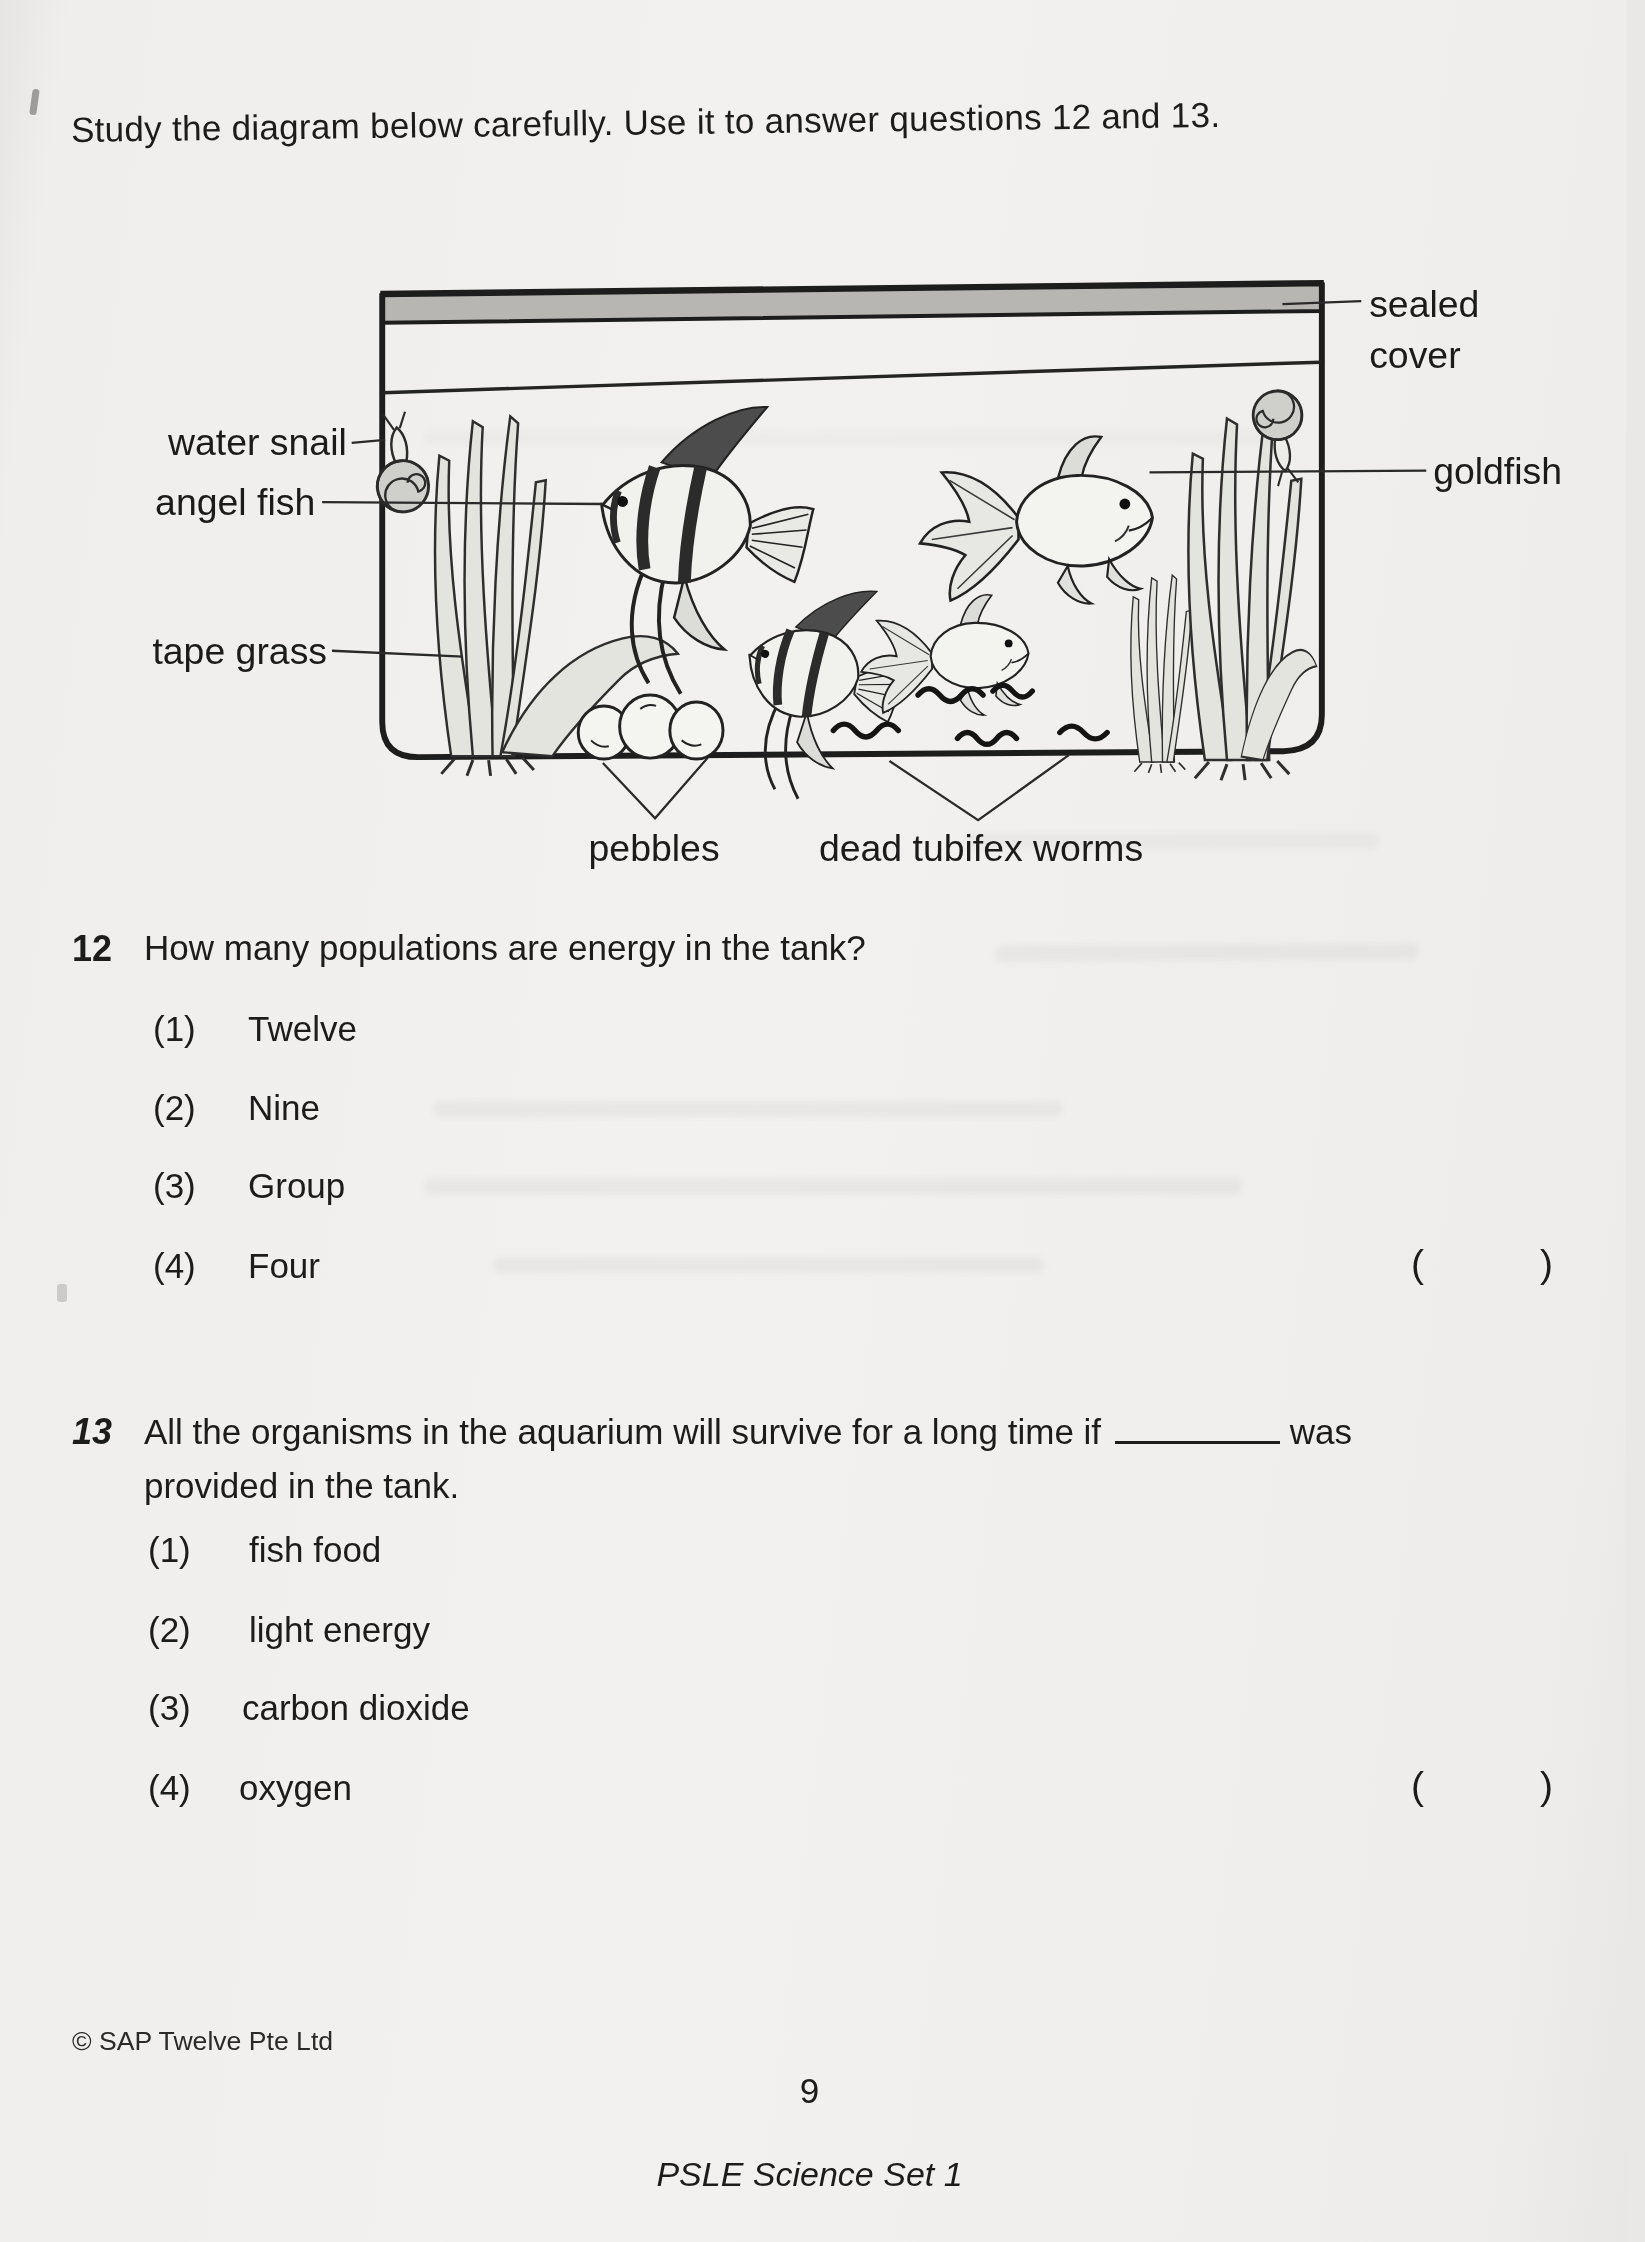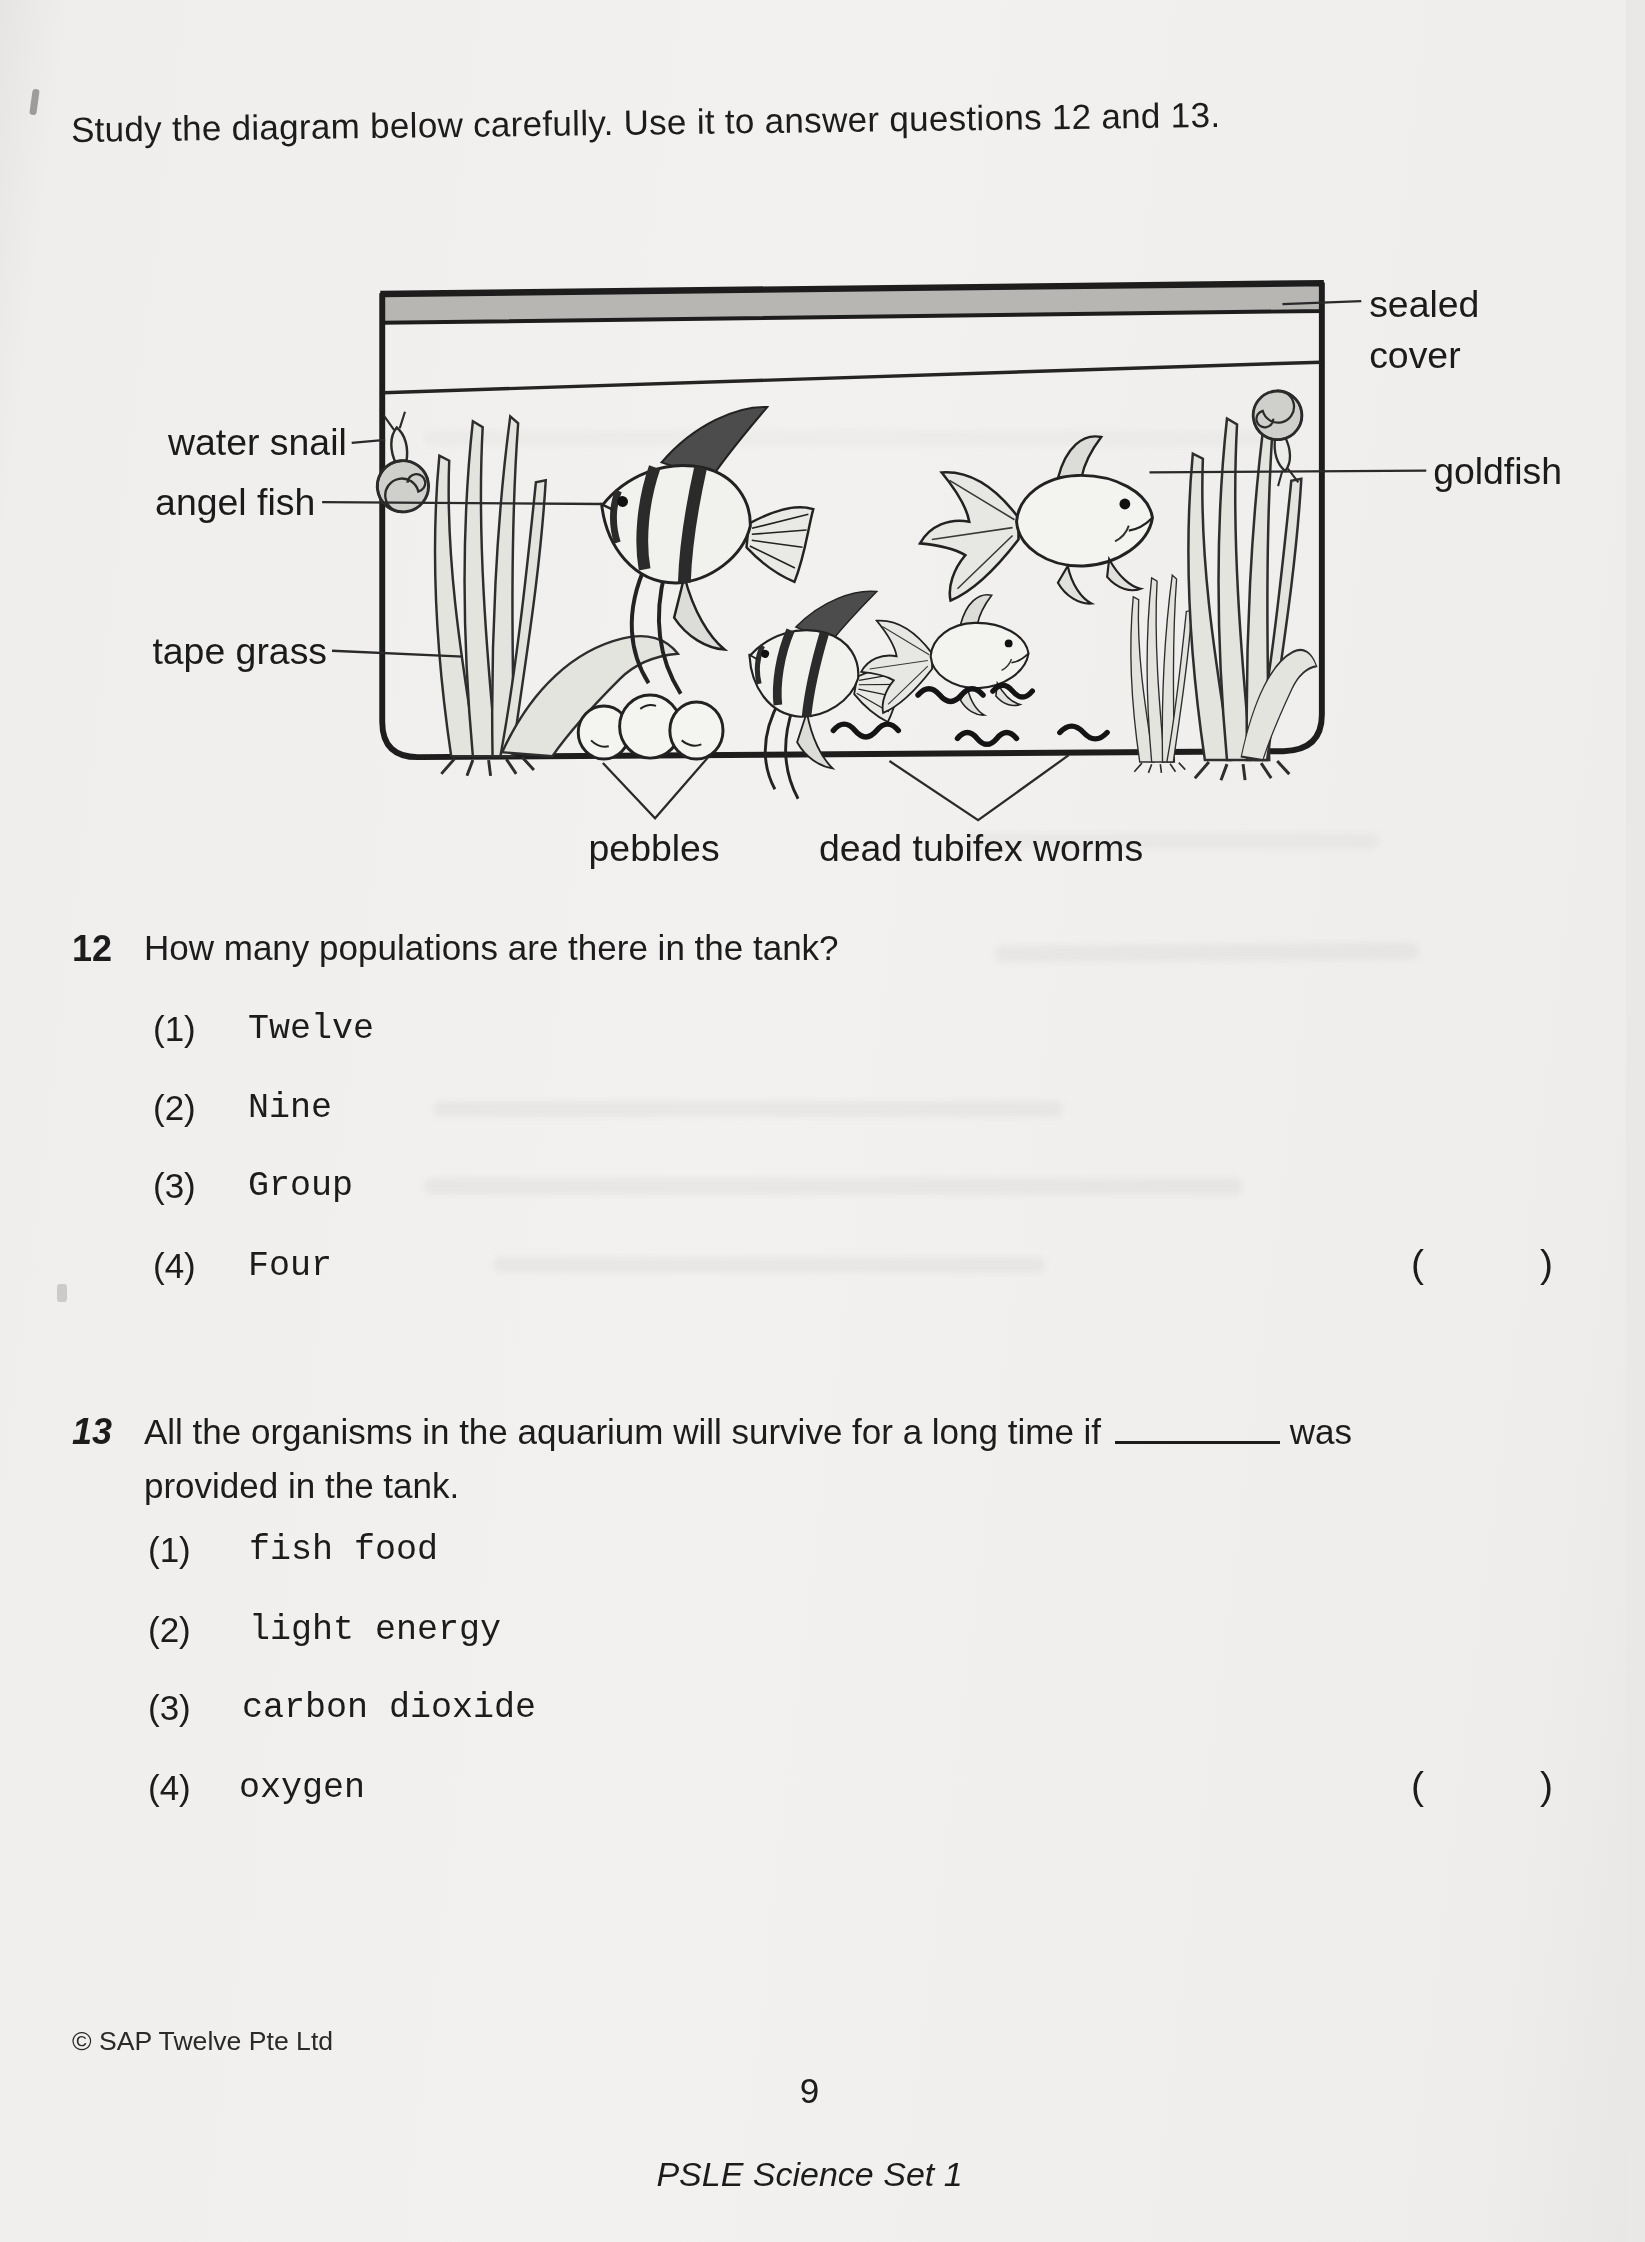--- a/index.html
+++ b/index.html
@@ -7,21 +7,21 @@
     position:relative;width:1626px;height:2242px;overflow:hidden;
     background:linear-gradient(97deg,#e6e5e3 0px,#efeeec 69px,#f2f1ef 45%,#eeedeb 92%,#e8e7e5 100%);
     font-family:"Liberation Sans","DejaVu Sans",sans-serif;color:#1c1c1c;
   }
   .abs{position:absolute;}
   .instruction{left:71px;top:110px;width:1438px;font-size:35px;letter-spacing:0.3px;
     transform:rotate(-0.75deg);transform-origin:left center;white-space:nowrap;}
   .qnum{font-size:36px;font-weight:bold;}
   .qtext{font-size:35px;white-space:nowrap;}
   .optnum{font-size:35px;}
-  .optlabel{font-size:35px;font-family:Liberation Mono, monospace;}
+  .optlabel{font-size:35px;}
   .bracket{font-size:39px;}
   .blank{display:inline-block;width:165px;height:29.6px;border-bottom:3.4px solid #1c1c1c;
     margin:0 9.9px 0 13.8px;}
   .footer-copy{font-size:26.6px;color:#2a2a2a;}
   .pageno{font-size:35px;width:99px;text-align:center;}
   .booktitle{font-size:34px;font-style:italic;width:591px;text-align:center;margin-top:41px;}
   svg.diagram{left:0;top:177px;width:1645px;height:719px;}
   svg.diagram text{font-family:"Liberation Sans","DejaVu Sans",sans-serif;font-size:38px;fill:#1b1b1b;}
   .ghost{background:#8a8a8a;opacity:.09;filter:blur(3px);border-radius:7.9px;}
   .speck{background:#4d4d4d;border-radius:3px;}
@@ -139,21 +139,21 @@
     <text x="1390" y="374">cover</text>
     <text x="352" y="462" text-anchor="end">water snail</text>
     <text x="320" y="523" text-anchor="end">angel fish</text>
     <text x="332" y="674" text-anchor="end">tape grass</text>
     <text x="1455" y="492">goldfish</text>
     <text x="664" y="874" text-anchor="middle">pebbles</text>
     <text x="996" y="874" text-anchor="middle">dead tubifex worms</text>
   </svg>
 
   <div class="abs qnum" style="left:72px;top:928px;">12</div>
-  <div class="abs qtext" style="left:144px;top:928px;">How many populations are there in the tank?</div>
+  <div class="abs qtext" style="left:144px;top:928px;">How many populations are energy in the tank?</div>
 
   <div class="abs optnum" style="left:153px;top:1009px;">(1)</div>
   <div class="abs optlabel" style="left:248px;top:1009px;">Twelve</div>
   <div class="abs optnum" style="left:153px;top:1088px;">(2)</div>
   <div class="abs optlabel" style="left:248px;top:1088px;">Nine</div>
   <div class="abs optnum" style="left:153px;top:1166px;">(3)</div>
   <div class="abs optlabel" style="left:248px;top:1166px;">Group</div>
   <div class="abs optnum" style="left:153px;top:1246px;">(4)</div>
   <div class="abs optlabel" style="left:248px;top:1246px;">Four</div>
 

